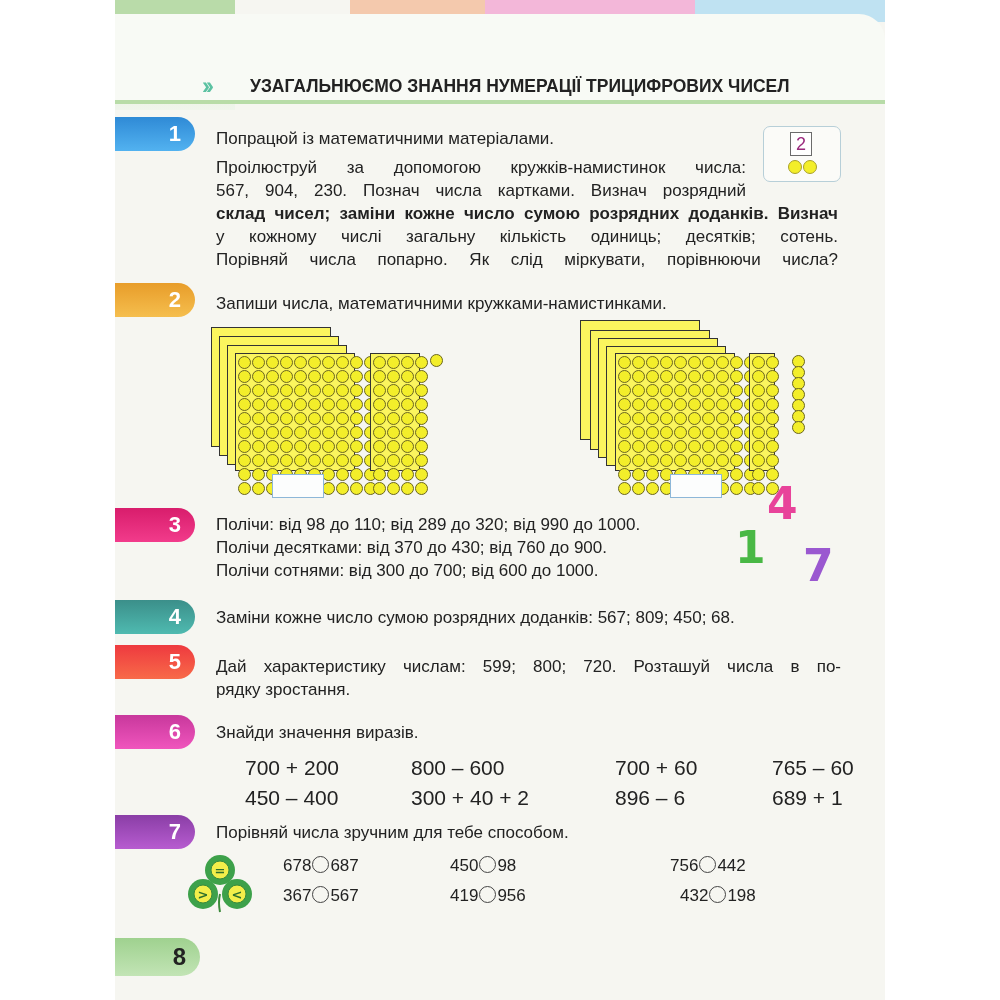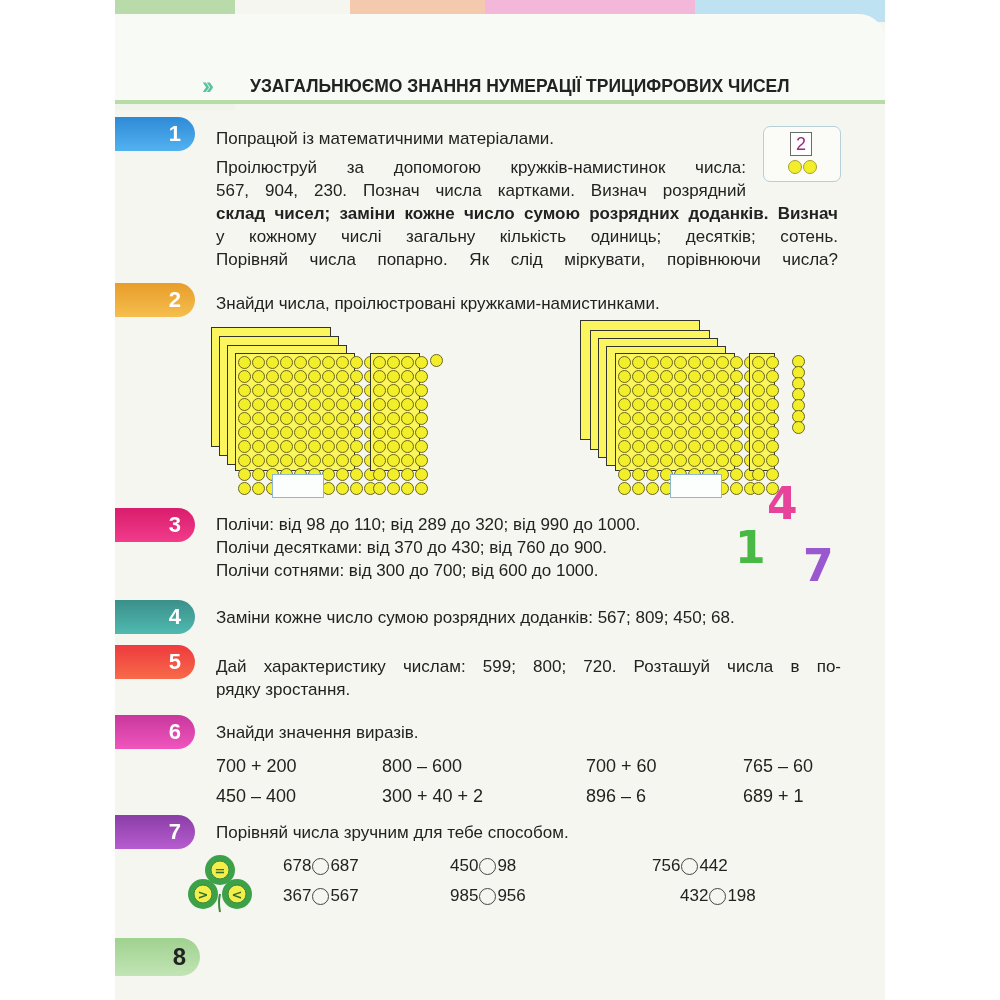--- a/index.html
+++ b/index.html
@@ -30,22 +30,22 @@
   .just{text-align:justify;text-align-last:justify;}
   .cardbox{position:absolute;left:648px;top:126px;width:76px;height:54px;border:1px solid #b7cfd8;border-radius:7px;background:#fbfbf8;}
   .cardnum{position:absolute;left:26px;top:5px;width:20px;height:22px;border:1.5px solid #6b6b6b;color:#9a2a7d;font-size:18px;text-align:center;line-height:22px;background:#fff;}
   .dot{position:absolute;width:12px;height:12px;border-radius:50%;background:#f3ee2a;border:1px solid #a9a12a;}
   .plate{position:absolute;background:#fbf55e;border:1.5px solid #333;}
   .grid{position:absolute;background:#fbf55e;border:1.5px solid #333;display:grid;box-sizing:border-box;padding:1px;}
   .bead{width:11px;height:11px;border-radius:50%;background:#f3ee2a;border:1px solid #6b6620;margin:0.5px;}
   .unit{position:absolute;width:11px;height:11px;border-radius:50%;background:#f3ee2a;border:1px solid #6b6620;}
   .ansbox{position:absolute;width:50px;height:22px;border:1.5px solid #8db7d8;background:#fcfdfd;}
   .mascot{position:absolute;font-weight:bold;font-size:44px;font-family:"DejaVu Sans",sans-serif;}
-  .expr{position:absolute;font-size:18px;color:#222;}
-  .cmp{position:absolute;font-size:17px;color:#222;display:flex;align-items:center;}
+  .expr{position:absolute;font-size:21px;color:#222;margin-left:29px;}
+  .cmp{position:absolute;font-size:17px;color:#222;display:flex;}
   .circ{display:inline-block;width:15px;height:15px;border:1.3px solid #444;border-radius:50%;margin:0 1px;}
   .clover{position:absolute;left:70px;top:852px;width:70px;height:70px;}
 </style>
 </head>
 <body>
 
 <div class="page">
   <div class="hdr-left"></div>
   <div class="band b1"></div>
   <div class="band b3"></div>
@@ -64,21 +64,21 @@
   <div class="txt just" style="top:203px;width:622px;font-weight:bold;">склад чисел; заміни кожне число сумою розрядних доданків. Визнач</div>
   <div class="txt just" style="top:226px;width:622px;">у кожному числі загальну кількість одиниць; десятків; сотень.</div>
   <div class="txt just" style="top:249px;width:622px;">Порівняй числа попарно. Як слід міркувати, порівнюючи числа?</div>
   <div class="cardbox">
     <div class="cardnum">2</div>
     <div class="dot" style="left:24px;top:33px;"></div>
     <div class="dot" style="left:39px;top:33px;"></div>
   </div>
 
   <div class="tab t2">2</div>
-  <div class="txt" style="top:293px;">Знайди числа, проілюстровані кружками-намистинками.</div>
+  <div class="txt" style="top:293px;">Запиши числа, математичними кружками-намистинками.</div>
 
   <div>
     <div class="plate" style="left:96px;top:327px;width:118px;height:118px;"></div>
     <div class="plate" style="left:104px;top:336px;width:118px;height:118px;"></div>
     <div class="plate" style="left:112px;top:345px;width:118px;height:118px;"></div>
     <div class="grid" id="gA" style="left:120px;top:353px;width:120px;height:118px;grid-template-columns:repeat(10,1fr);">
         <div class="bead"></div>
         <div class="bead"></div>
         <div class="bead"></div>
         <div class="bead"></div>
@@ -398,32 +398,32 @@
   <div class="cmp" style="left:168px;top:856px;">
     <span>678</span>
       <span class="circ"></span>
       <span>687</span>
   </div>
   <div class="cmp" style="left:335px;top:856px;">
     <span>450</span>
       <span class="circ"></span>
       <span>98</span>
   </div>
-  <div class="cmp" style="left:537px;top:856px;">
+  <div class="cmp" style="left:555px;top:856px;">
     <span>756</span>
       <span class="circ"></span>
       <span>442</span>
   </div>
   <div class="cmp" style="left:168px;top:886px;">
     <span>367</span>
       <span class="circ"></span>
       <span>567</span>
   </div>
   <div class="cmp" style="left:335px;top:886px;">
-    <span>985</span>
+    <span>419</span>
       <span class="circ"></span>
       <span>956</span>
   </div>
   <div class="cmp" style="left:565px;top:886px;">
     <span>432</span>
       <span class="circ"></span>
       <span>198</span>
   </div>
 
   <svg class="clover" viewBox="0 0 70 70">

